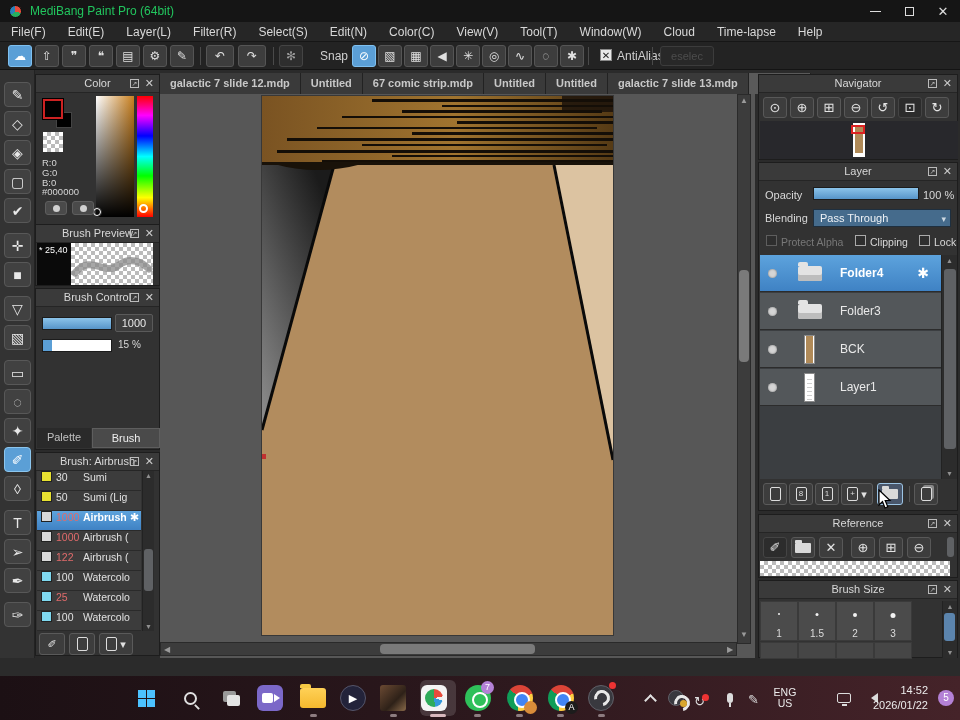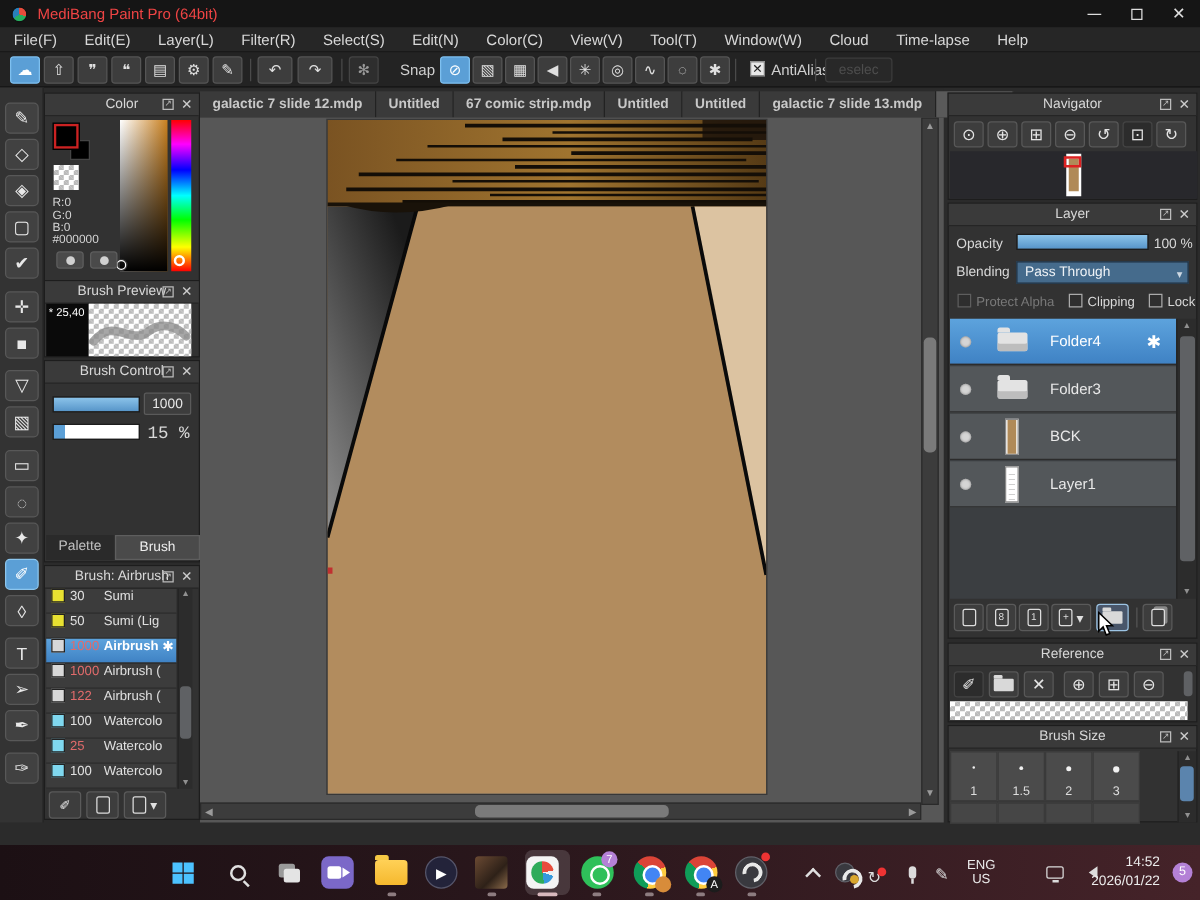--- a/index.html
+++ b/index.html
@@ -5,21 +5,21 @@
   * { box-sizing: border-box; margin:0; padding:0; }
   html,body { width:960px; height:720px; overflow:hidden; background:#2b2b2b;
     font-family:"Liberation Sans","DejaVu Sans",sans-serif; }
   #app { position:relative; width:960px; height:720px; background:#2b2b2b; color:#ddd; }
   .abs { position:absolute; }
 
   
   #titlebar { left:0; top:0; width:960px; height:22px; background:#151515; display:flex; align-items:center; }
   #app-icon { width:13px; height:13px; border-radius:50%; margin:0 8px 0 9px;
     background:conic-gradient(#e74c3c 0 30%, #27ae60 30% 65%, #2980b9 65% 100%); border:1px solid #111; }
-  #win-title { font-size:12px; color:#ef4444; }
+  #win-title { font-size:12px; color:#22c55e; }
   .winbtn { width:34px; height:22px; display:flex; align-items:center; justify-content:center;
     color:#ddd; font-size:11px; }
   #winbtns { position:absolute; right:0; top:0; display:flex; }
   .wb-min { width:11px; height:1px; background:#ddd; }
   .wb-max { width:9px; height:9px; border:1px solid #ddd; }
   .wb-close { font-size:13px; }
 
   
   #menubar { left:0; top:22px; width:960px; height:20px; background:#262626; display:flex;
     align-items:center; border-bottom:1px solid #161616; }
@@ -77,21 +77,21 @@
 
   
   #bp-black { left:1px; top:18px; width:34px; height:42px; background:#0a0a0a; color:#fff; font-size:9px;
     padding:2px 0 0 2px; }
   #bp-area { left:35px; top:18px; width:82px; height:42px; }
 
   
   .slider { position:absolute; height:13px; border:1px solid #1c1c1c; }
   #bc-val { position:absolute; background:#3d3d3d; border:1px solid #5a5a5a; border-radius:2px;
     font-size:11px; color:#e8e8e8; text-align:center; line-height:16px; }
-  #bc-pct { position:absolute; font-size:14px; color:#d8d8d8;font-family:Liberation Mono, monospace; }
+  #bc-pct { position:absolute; font-size:10px; color:#d8d8d8; }
   .bctab { position:absolute; height:20px; font-size:11px; text-align:center; line-height:19px; }
 
   
   .brow { position:absolute; left:1px; width:104px; height:20px; display:flex; 
     border-bottom:1px solid #2a2a2a; background:#3c3c3c; }
   .brow.sel { background:linear-gradient(#5da3dd,#3f82c4); }
   .bsw { width:11px; height:11px; margin:0 4px; border:1px solid #222; flex:none; }
   .bsz { width:27px; font-size:10.5px; color:#e0e0e0; flex:none; }
   .bsz.mod { color:#e06b6b; }
   .bnm { font-size:10.5px; color:#e0e0e0; white-space:nowrap; overflow:hidden; }
@@ -153,21 +153,21 @@
     box-shadow:inset 0 0 2px #777; }
   .lfolder { position:absolute; left:38px; top:11px; width:24px; height:15px; background:#e3e3e3; border-radius:2px;
     box-shadow:inset 0 -6px 0 #bdbdbd; }
   .lfolder::before { content:""; position:absolute; left:0; top:-4px; width:10px; height:4px; background:#e3e3e3;
     border-radius:2px 2px 0 0; }
   .lthumb { position:absolute; left:44px; top:4px; width:11px; height:29px; background:#fff; border:1px solid #8a8a8a; }
   .lthumb.tan::after { content:""; position:absolute; left:1px; top:0; width:7px; height:27px; background:#b08a58; }
   .lthumb.speck::after { content:""; position:absolute; left:2px; top:2px; width:5px; height:24px;
     background:repeating-linear-gradient(#fff 0 3px, #cfcfcf 3px 4px); }
   .lname { position:absolute; left:80px; top:11px; font-size:12px; color:#e9e9e9; }
-  .lrow.sel .lname { color:#fff; font-weight:normal; }
+  .lrow.sel .lname { color:#fff; font-weight:bold; }
   .lgear { position:absolute; right:12px; top:10px; color:#fff; font-size:14px; }
 
   #ref-strip { position:absolute; left:1px; top:46px; width:190px; height:15px; }
 
   .bs-cell { position:absolute; top:20px; width:38px; height:40px; background:#4b4b4b; border:1px solid #3a3a3a; }
   .bs-dot { position:absolute; left:50%; top:11px; transform:translate(-50%,0); border-radius:50%; background:#f2f2f2; }
   .bs-lbl { position:absolute; width:100%; text-align:center; top:26px; font-size:10px; color:#ddd; }
   .bs-cell2 { position:absolute; top:61px; width:38px; height:17px; background:#464646; border:1px solid #3a3a3a; }
 
   

